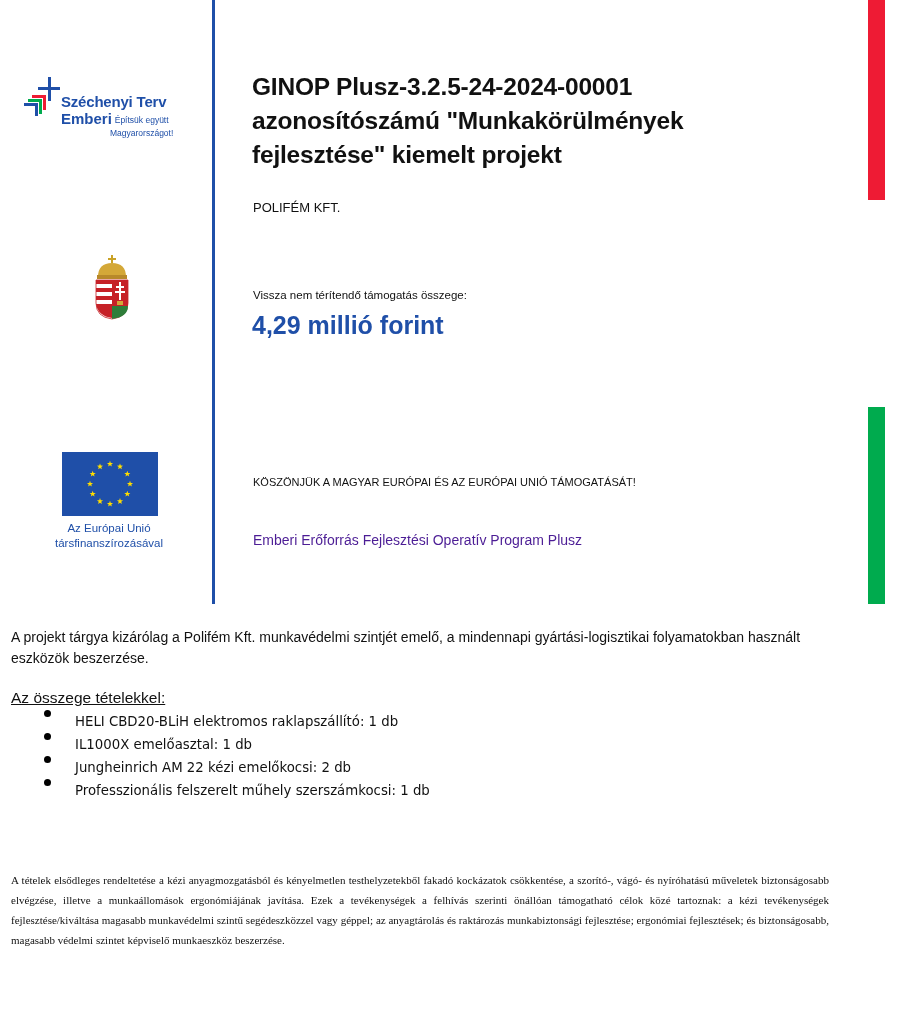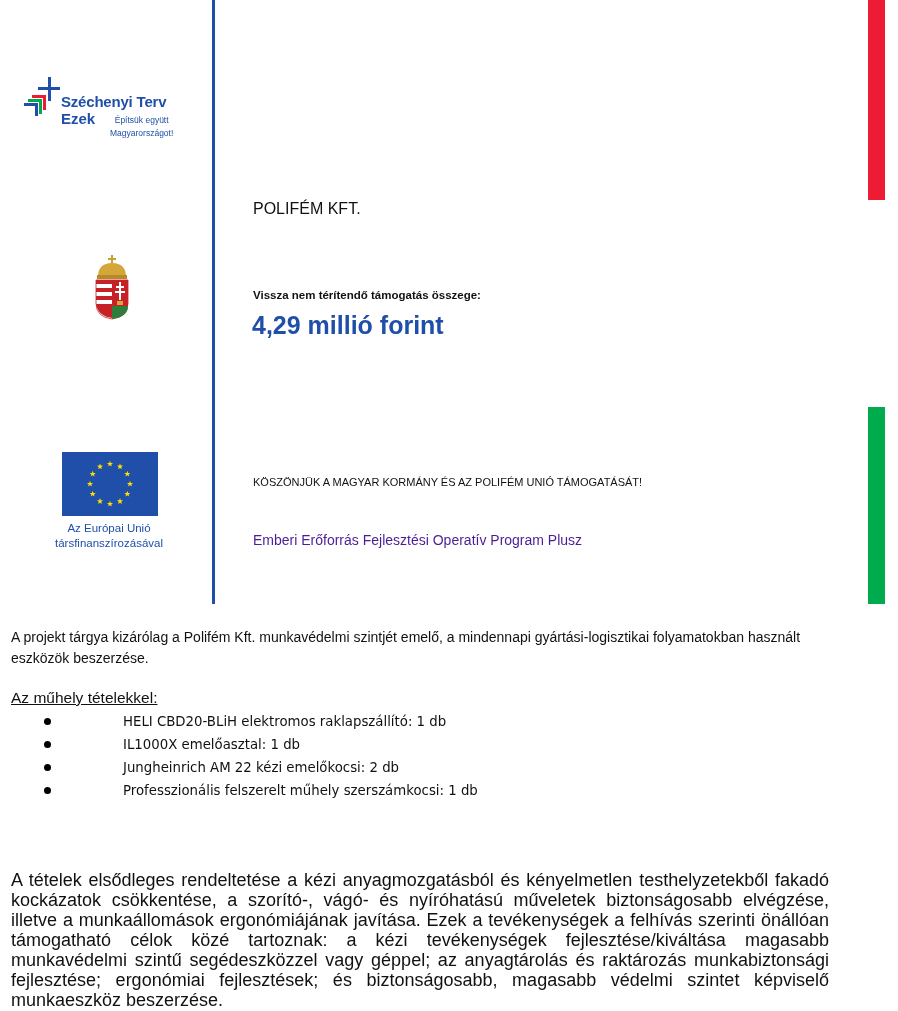--- a/index.html
+++ b/index.html
@@ -24,52 +24,52 @@
     .coat { position: absolute; left: 52px; top: 0; width: 40px; height: 65px; }
     .gov-text { position: absolute; left: 0; top: 71px; width: 144px; text-align: center; font-family: "Liberation Serif", serif; color: #1f4fa8; font-size: 13px; line-height: 15px; letter-spacing: 0.3px; }
 
     
     .eu-logo { position: absolute; left: 50px; top: 452px; width: 150px; height: 100px; }
     .eu-flag { position: absolute; left: 12px; top: 0; width: 96px; height: 64px; background: #1f4fa8; }
     .eu-text { position: absolute; left: 0; top: 69px; width: 118px; text-align: center; font-size: 11.5px; color: #1f4fa8; line-height: 15px; white-space: nowrap; }
 
     
     .title { position: absolute; left: 252px; top: 70px; width: 560px; font-size: 24.5px; font-weight: bold; line-height: 34px; color: #111; letter-spacing: -0.2px; }
-    .company { position: absolute; left: 253px; top: 200px; font-size: 16px; color: #111; }
-    .grant-label { position: absolute; left: 253px; top: 289px; font-size: 11.5px; color: #111; font-weight: bold; }
+    .company { position: absolute; left: 253px; top: 200px; font-size: 13px; color: #111; }
+    .grant-label { position: absolute; left: 253px; top: 289px; font-size: 11.5px; color: #111; }
     .grant-amount { position: absolute; left: 252px; top: 311px; font-size: 25px; font-weight: bold; color: #1f4fa8; }
     .thanks { position: absolute; left: 253px; top: 476px; font-size: 11px; color: #111; }
     .program { position: absolute; left: 253px; top: 532px; font-size: 14px; color: #4c1d95; }
 
     
     .intro { position: absolute; left: 11px; top: 627px; width: 830px; font-size: 14px; line-height: 21px; color: #111; }
     .list-heading { position: absolute; left: 11px; top: 689px; font-size: 15.5px; text-decoration: underline; color: #111; }
     .items { position: absolute; left: 40px; top: 710px; list-style: none; font-family: "DejaVu Sans", sans-serif; font-size: 13.3px; color: #111; }
-    .items li { height: 23px; line-height: 23px; display: flex; align-items: center; gap: 48px; }
+    .items li { height: 23px; line-height: 23px; display: flex; align-items: flex-start; }
     .bullet { display: inline-block; width: 7px; height: 7px; border-radius: 50%; background: #000; margin-left: 4px; margin-right: 24px; }
-    .outro { position: absolute; left: 11px; top: 870px; width: 818px; font-family: Liberation Sans, sans-serif; font-size: 18px; line-height: 20px; text-align: justify; color: #111; }
+    .outro { position: absolute; left: 11px; top: 870px; width: 818px; font-family: Liberation Serif, serif; font-size: 11px; line-height: 20px; text-align: justify; color: #111; }
   </style>
 </head>
 <body>
 
 <div class="poster">
   <div class="divider"></div>
   <div class="flag-red"></div>
   <div class="flag-green"></div>
 
   <div class="szt-logo">
     <svg class="szt-mark" viewBox="0 0 40 40">
       <rect x="26" y="1" width="3" height="24" fill="#1f4fa8"></rect>
       <rect x="16" y="11" width="22" height="3" fill="#1f4fa8"></rect>
       <path d="M10 19 H24 V34 H21 V22 H10 Z" fill="#ee1b34"></path>
       <path d="M6 23 H20 V38 H17 V26 H6 Z" fill="#00ab4e"></path>
       <path d="M2 27 H16 V40 H13 V30 H2 Z" fill="#1f4fa8"></path>
     </svg>
     <span class="szt-title">Széchenyi Terv</span>
-    <span class="szt-plus">Ezek</span>
+    <span class="szt-plus">Emberi</span>
     <div class="szt-slogan">
       <div>Építsük együtt</div>
       <div>Magyarországot!</div>
     </div>
   </div>
 
   <div class="gov-logo">
     <svg class="coat" viewBox="0 0 40 65">
       <rect x="19" y="0" width="2" height="8" fill="#c9a227"></rect>
       <rect x="16" y="3" width="8" height="2" fill="#c9a227"></rect>
@@ -106,29 +106,30 @@
           <polygon points="30.68,18.80 31.47,20.91 33.72,21.01 31.96,22.42 32.56,24.59 30.68,23.34 28.80,24.59 29.40,22.42 27.64,21.01 29.89,20.91"></polygon>
           <polygon points="38.00,11.48 38.79,13.59 41.04,13.69 39.28,15.09 39.88,17.27 38.00,16.02 36.12,17.27 36.72,15.09 34.96,13.69 37.21,13.59"></polygon>
         </g>
     </svg>
     <div class="eu-text">
       <div>Az Európai Unió</div>
       <div>társfinanszírozásával</div>
     </div>
   </div>
 
+  <div class="title">GINOP Plusz-3.2.5-24-2024-00001 azonosítószámú "Munkakörülmények fejlesztése" kiemelt projekt</div>
   <div class="company">POLIFÉM KFT.</div>
   <div class="grant-label">Vissza nem térítendő támogatás összege:</div>
   <div class="grant-amount">4,29 millió forint</div>
-  <div class="thanks">KÖSZÖNJÜK A MAGYAR KORMÁNY ÉS AZ POLIFÉM UNIÓ TÁMOGATÁSÁT!</div>
+  <div class="thanks">KÖSZÖNJÜK A MAGYAR EURÓPAI ÉS AZ EURÓPAI UNIÓ TÁMOGATÁSÁT!</div>
   <div class="program">Emberi Erőforrás Fejlesztési Operatív Program Plusz</div>
 </div>
 
 <p class="intro">A projekt tárgya kizárólag a Polifém Kft. munkavédelmi szintjét emelő, a mindennapi gyártási-logisztikai folyamatokban használt eszközök beszerzése.</p>
-<div class="list-heading">Az műhely tételekkel:</div>
+<div class="list-heading">Az összege tételekkel:</div>
 <ul class="items">
   <li>
       <span class="bullet"></span>
       <span>HELI CBD20-BLiH elektromos raklapszállító: 1 db</span>
     </li>
   <li>
       <span class="bullet"></span>
       <span>IL1000X emelőasztal: 1 db</span>
     </li>
   <li>

